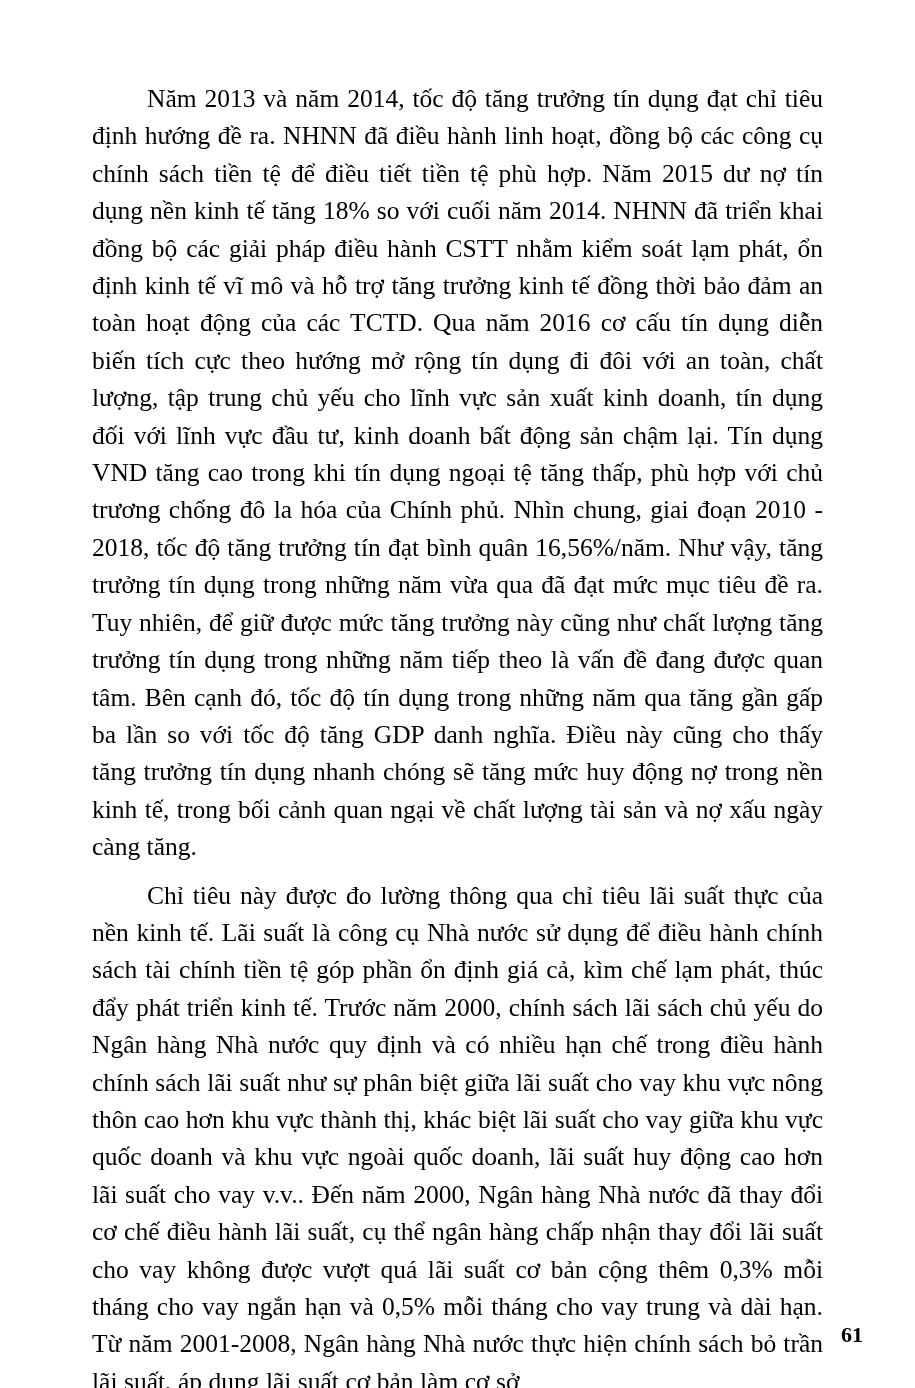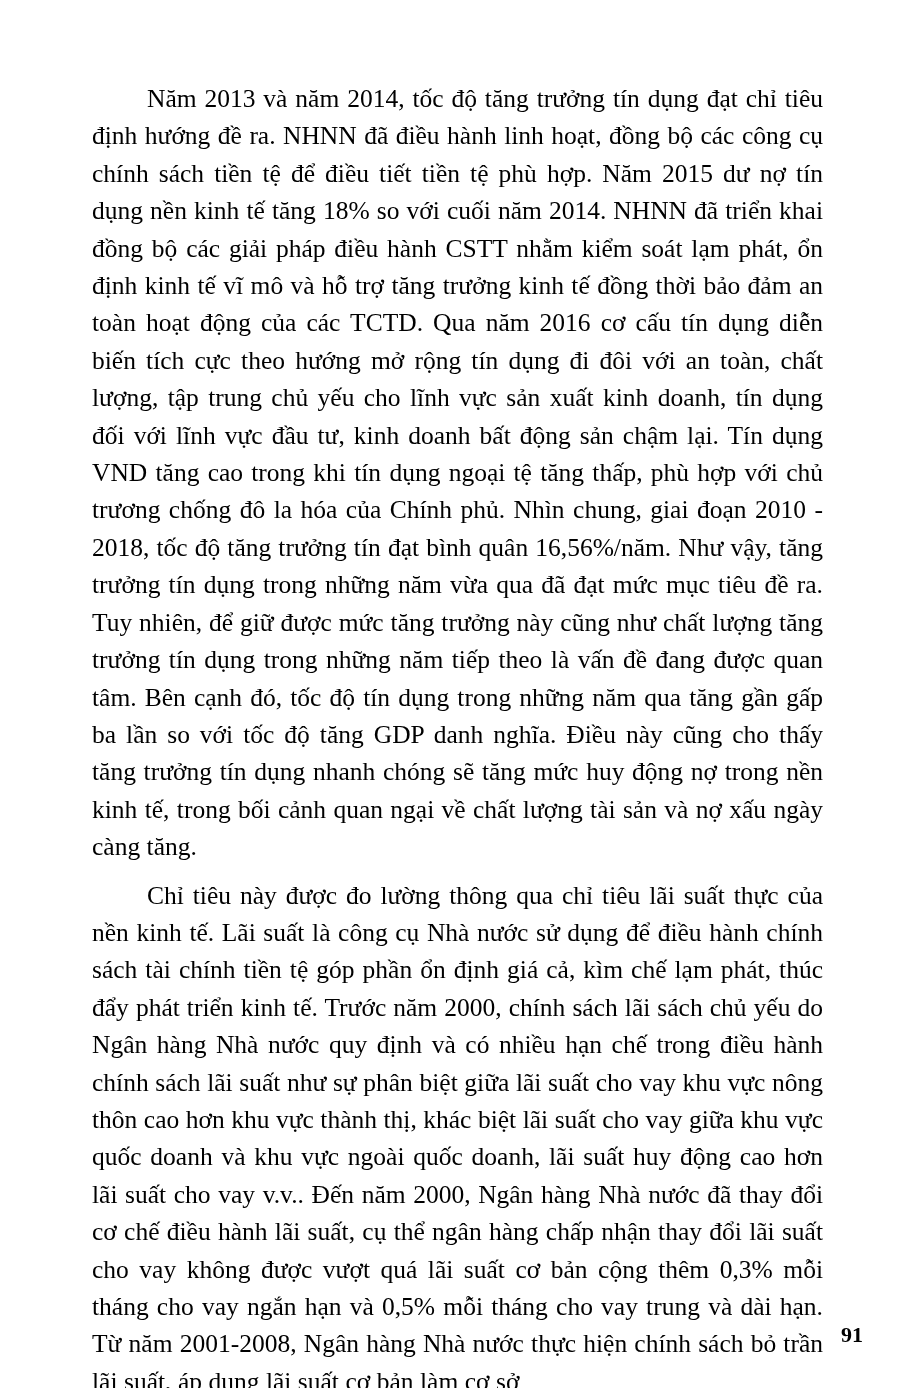--- a/index.html
+++ b/index.html
@@ -82,15 +82,15 @@
 
     <div class="spacer-before-heading"></div>
 
 
     <div class="spacer-after-heading"></div>
 
     <p class="body-paragraph">Chỉ tiêu này được đo lường thông qua chỉ tiêu lãi suất thực của nền kinh tế. Lãi suất là công cụ Nhà nước sử dụng để điều hành chính sách tài chính tiền tệ góp phần ổn định giá cả, kìm chế lạm phát, thúc đẩy phát triển kinh tế. Trước năm 2000, chính sách lãi sách chủ yếu do Ngân hàng Nhà nước quy định và có nhiều hạn chế trong điều hành chính sách lãi suất như sự phân biệt giữa lãi suất cho vay khu vực nông thôn cao hơn khu vực thành thị, khác biệt lãi suất cho vay giữa khu vực quốc doanh và khu vực ngoài quốc doanh, lãi suất huy động cao hơn lãi suất cho vay v.v.. Đến năm 2000, Ngân hàng Nhà nước đã thay đổi cơ chế điều hành lãi suất, cụ thể ngân hàng chấp nhận thay đổi lãi suất cho vay không được vượt quá lãi suất cơ bản cộng thêm 0,3% mỗi tháng cho vay ngắn hạn và 0,5% mỗi tháng cho vay trung và dài hạn. Từ năm 2001-2008, Ngân hàng Nhà nước thực hiện chính sách bỏ trần lãi suất, áp dụng lãi suất cơ bản làm cơ sở</p>
 
   </div>
 
-  <div class="page-number">91</div>
+  <div class="page-number">61</div>
 
 </div>
 
 </body></html>

